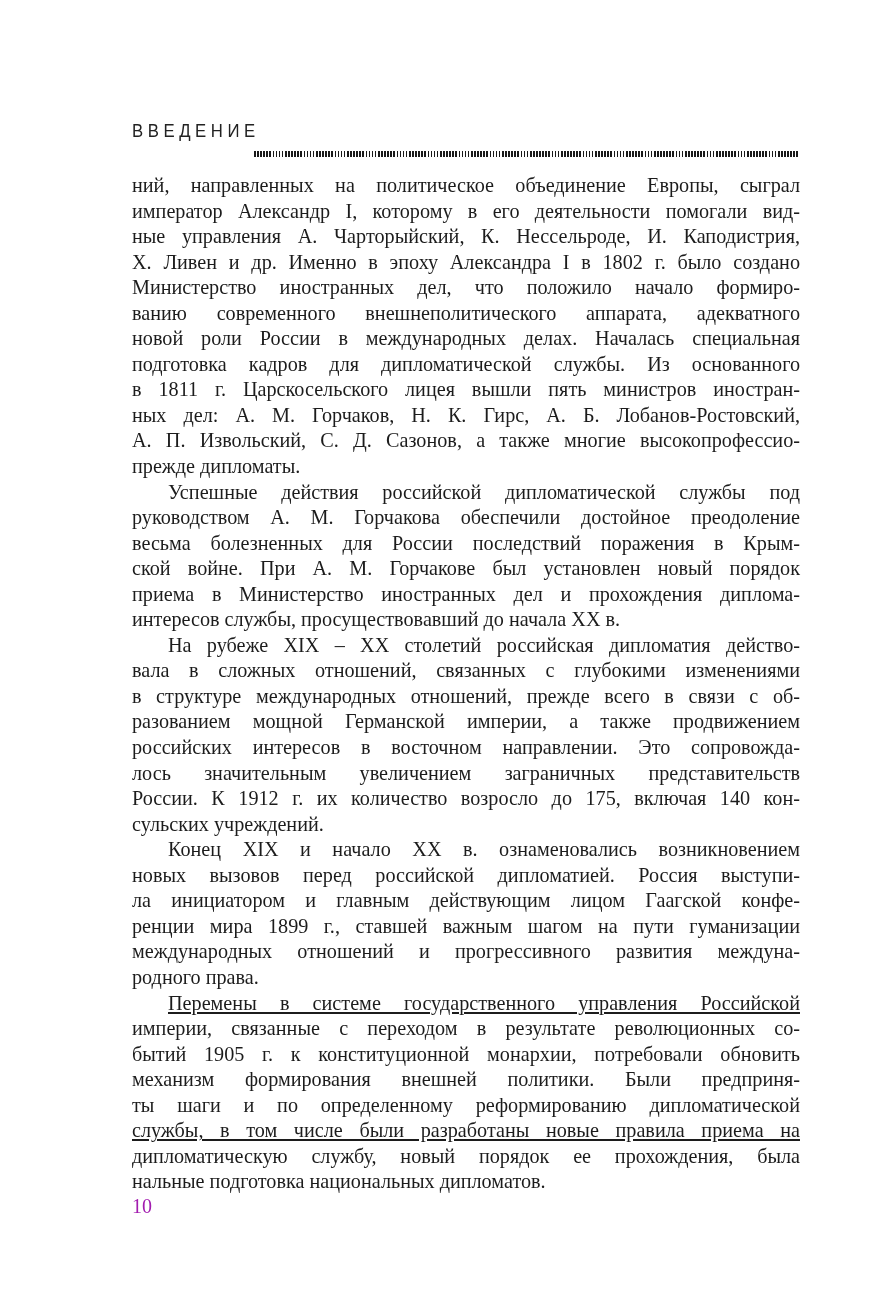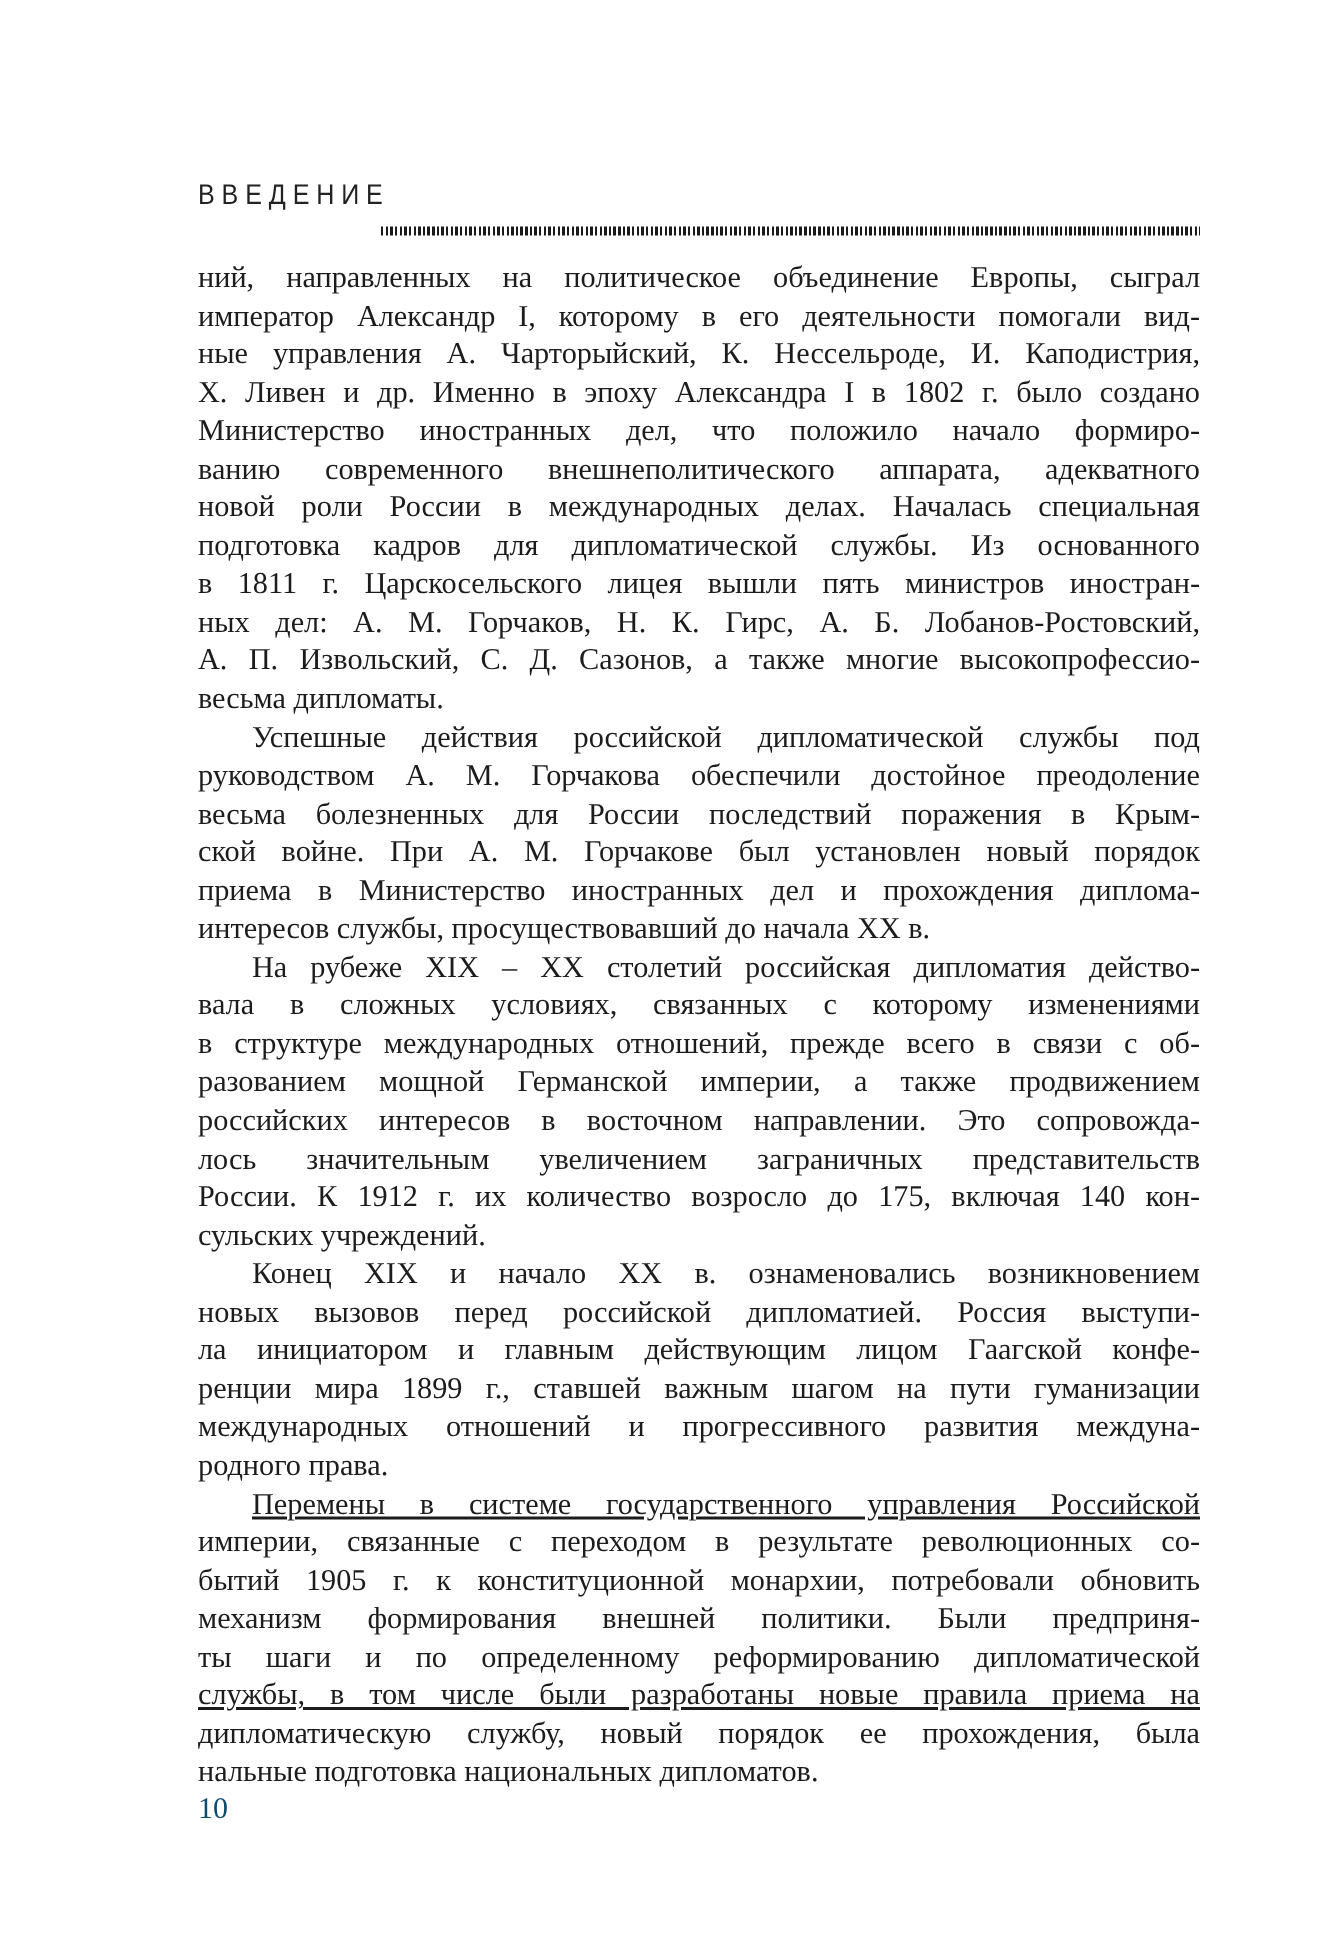--- a/index.html
+++ b/index.html
@@ -21,21 +21,21 @@
     font-size: 20.2px; line-height: 25.55px; color: #1c1c1c;
     text-align: justify; text-align-last: justify;
   }
   .body-text p { margin: 0; }
   .body-text .line { display: block; white-space: nowrap; text-align: justify; text-align-last: justify; }
   .body-text .line.last { text-align-last: left; }
   .body-text .indent { padding-left: 36px; }
   .folio {
     position: absolute; left: 110px; top: 1195px;
     font-family: "Liberation Serif", "DejaVu Serif", serif;
-    font-size: 20px; color: #0c4a6e;
+    font-size: 20px; color: #a21caf;
   }
 </style>
 </head>
 <body>
 
 <div class="page">
   <div class="running-head">ВВЕДЕНИЕ</div>
   <div class="rule"></div>
 
   <div class="body-text">
@@ -44,33 +44,33 @@
       <span class="line" style="white-space: nowrap;"><span style="white-space: nowrap; word-spacing: 0px;">император Александр I, которому в его деятельности помогали вид-</span></span>
       <span class="line" style="white-space: nowrap;"><span style="white-space: nowrap; word-spacing: 0px;">ные управления А. Чарторыйский, К. Нессельроде, И. Каподистрия,</span></span>
       <span class="line" style="white-space: nowrap;"><span style="white-space: nowrap; word-spacing: 0px;">Х. Ливен и др. Именно в эпоху Александра I в 1802 г. было создано</span></span>
       <span class="line" style="white-space: nowrap;"><span style="white-space: nowrap; word-spacing: 0px;">Министерство иностранных дел, что положило начало формиро-</span></span>
       <span class="line" style="white-space: nowrap;"><span style="white-space: nowrap; word-spacing: 0px;">ванию современного внешнеполитического аппарата, адекватного</span></span>
       <span class="line" style="white-space: nowrap;"><span style="white-space: nowrap; word-spacing: 0px;">новой роли России в международных делах. Началась специальная</span></span>
       <span class="line" style="white-space: nowrap;"><span style="white-space: nowrap; word-spacing: 0px;">подготовка кадров для дипломатической службы. Из основанного</span></span>
       <span class="line" style="white-space: nowrap;"><span style="white-space: nowrap; word-spacing: 0px;">в 1811 г. Царскосельского лицея вышли пять министров иностран-</span></span>
       <span class="line" style="white-space: nowrap;"><span style="white-space: nowrap; word-spacing: 0px;">ных дел: А. М. Горчаков, Н. К. Гирс, А. Б. Лобанов-Ростовский,</span></span>
       <span class="line" style="white-space: nowrap;"><span style="white-space: nowrap; word-spacing: 0px;">А. П. Извольский, С. Д. Сазонов, а также многие высокопрофессио-</span></span>
-      <span class="line last">весьма дипломаты.</span>
+      <span class="line last">прежде дипломаты.</span>
     </p>
     <p>
       <span class="line indent" style="white-space: nowrap;"><span style="white-space: nowrap; word-spacing: 0px;">Успешные действия российской дипломатической службы под</span></span>
       <span class="line" style="white-space: nowrap;"><span style="white-space: nowrap; word-spacing: 0px;">руководством А. М. Горчакова обеспечили достойное преодоление</span></span>
       <span class="line" style="white-space: nowrap;"><span style="white-space: nowrap; word-spacing: 0px;">весьма болезненных для России последствий поражения в Крым-</span></span>
       <span class="line" style="white-space: nowrap;"><span style="white-space: nowrap; word-spacing: 0px;">ской войне. При А. М. Горчакове был установлен новый порядок</span></span>
       <span class="line" style="white-space: nowrap;"><span style="white-space: nowrap; word-spacing: 0px;">приема в Министерство иностранных дел и прохождения диплома-</span></span>
       <span class="line last">интересов службы, просуществовавший до начала XX в.</span>
     </p>
     <p>
       <span class="line indent" style="white-space: nowrap;"><span style="white-space: nowrap; word-spacing: 0px;">На рубеже XIX – XX столетий российская дипломатия действо-</span></span>
-      <span class="line" style="white-space: nowrap;"><span style="white-space: nowrap; word-spacing: 0px;">вала в сложных условиях, связанных с которому изменениями</span></span>
+      <span class="line" style="white-space: nowrap;"><span style="white-space: nowrap; word-spacing: 0px;">вала в сложных отношений, связанных с глубокими изменениями</span></span>
       <span class="line" style="white-space: nowrap;"><span style="white-space: nowrap; word-spacing: 0px;">в структуре международных отношений, прежде всего в связи с об-</span></span>
       <span class="line" style="white-space: nowrap;"><span style="white-space: nowrap; word-spacing: 0px;">разованием мощной Германской империи, а также продвижением</span></span>
       <span class="line" style="white-space: nowrap;"><span style="white-space: nowrap; word-spacing: 0px;">российских интересов в восточном направлении. Это сопровожда-</span></span>
       <span class="line" style="white-space: nowrap;"><span style="white-space: nowrap; word-spacing: 0px;">лось значительным увеличением заграничных представительств</span></span>
       <span class="line" style="white-space: nowrap;"><span style="white-space: nowrap; word-spacing: 0px;">России. К 1912 г. их количество возросло до 175, включая 140 кон-</span></span>
       <span class="line last">сульских учреждений.</span>
     </p>
     <p>
       <span class="line indent" style="white-space: nowrap;"><span style="white-space: nowrap; word-spacing: 0px;">Конец XIX и начало XX в. ознаменовались возникновением</span></span>
       <span class="line" style="white-space: nowrap;"><span style="white-space: nowrap; word-spacing: 0px;">новых вызовов перед российской дипломатией. Россия выступи-</span></span>

